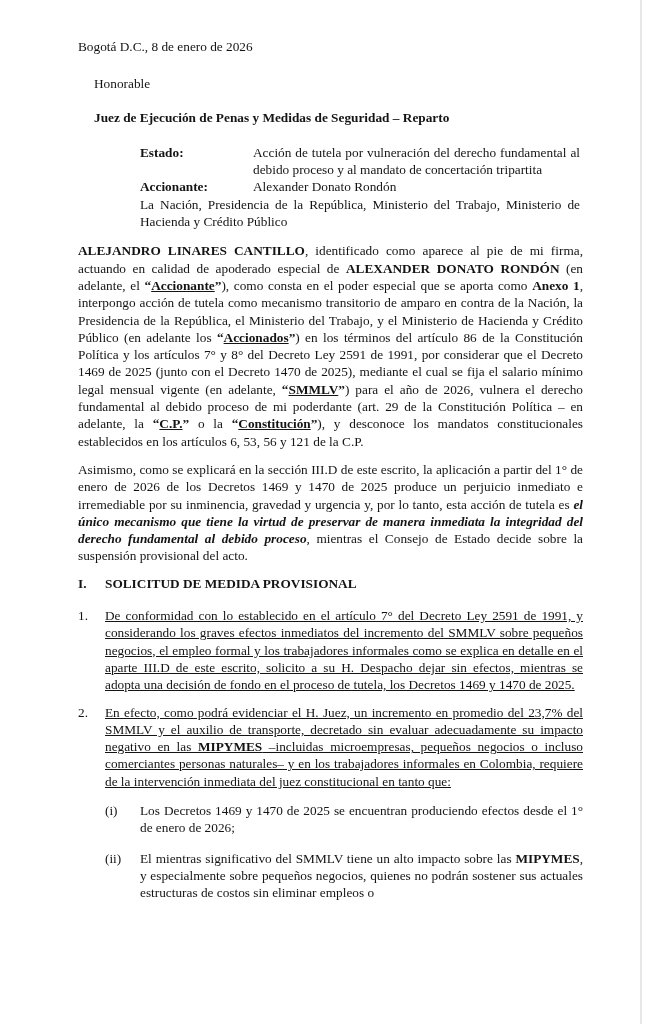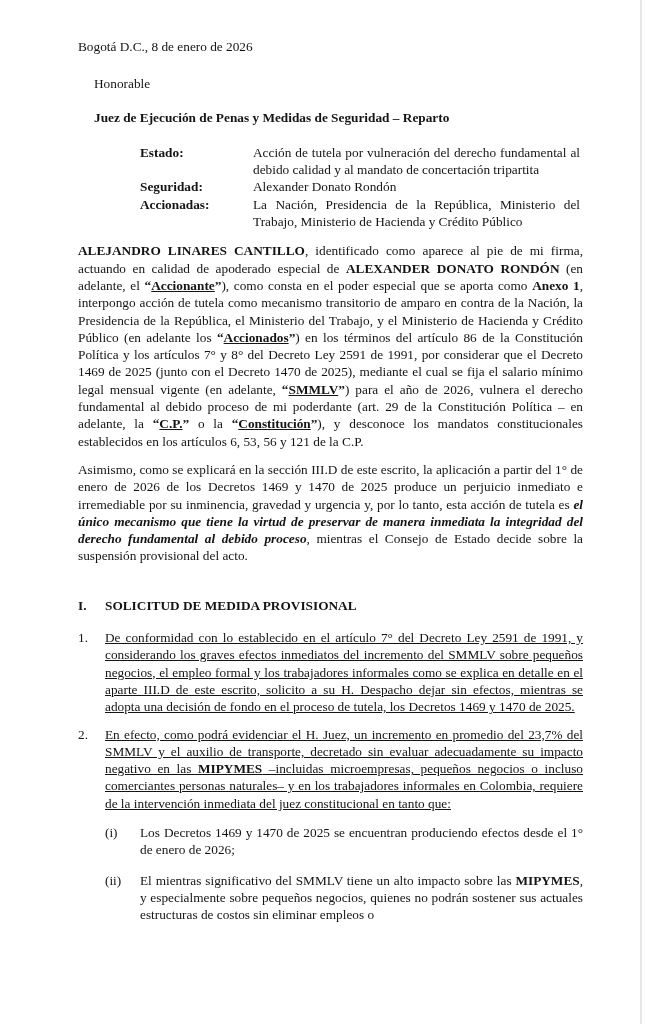--- a/index.html
+++ b/index.html
@@ -26,21 +26,21 @@
   .date-line{margin-bottom:20px;}
   .addressee p{margin:16px;}
   .esd span{display:inline-block;font-weight:bold;}
   .esd .w1{width:50px;}
   .esd .w2{width:39px;}
   .ref-block{margin:18px 0 12px 62px;width:440px;}
   .ref-row{display:flex;}
   .ref-label{flex:0 0 113px;font-weight:bold;}
   .ref-value{flex:1;text-align:justify;}
   .para{text-align:justify;margin-bottom:11px;}
-  .para.last{margin-bottom:32px;}
+  .para.last{margin-bottom:10px;}
   .heading{display:flex;font-weight:bold;margin-bottom:15px;}
   .heading .num{flex:0 0 27px;}
   .num-item{display:flex;margin-bottom:10px;}
   .num-item .num{flex:0 0 27px;}
   .num-item .txt{flex:1;text-align:justify;text-decoration:underline;}
   .num-item.gap{margin-bottom:12px;}
   .sub-item{display:flex;margin-left:27px;margin-bottom:13px;}
   .sub-item .marker{flex:0 0 35px;}
   .sub-item .txt{flex:1;text-align:justify;}
   .sub-item:last-child{margin-bottom:16px;}
@@ -54,28 +54,27 @@
   <p class="date-line">Bogotá D.C., 8 de enero de 2026</p>
 
   <div class="addressee">
     <p>Honorable</p>
     <p class="b">Juez de Ejecución de Penas y Medidas de Seguridad – Reparto</p>
   </div>
 
   <div class="ref-block">
     <div class="ref-row">
       <div class="ref-label">Estado:</div>
-      <div class="ref-value">Acción de tutela por vulneración del derecho fundamental al debido calidad y al mandato de concertación tripartita</div>
+      <div class="ref-value">Acción de tutela por vulneración del derecho fundamental al debido proceso y al mandato de concertación tripartita</div>
     </div>
     <div class="ref-row">
-      <div class="ref-label">Seguridad:</div>
+      <div class="ref-label">Accionante:</div>
       <div class="ref-value">Alexander Donato Rondón</div>
     </div>
     <div class="ref-row">
-      <div class="ref-label">Accionadas:</div>
       <div class="ref-value">La Nación, Presidencia de la República, Ministerio del Trabajo, Ministerio de Hacienda y Crédito Público</div>
     </div>
   </div>
 
   <p class="para"><span class="b">ALEJANDRO LINARES CANTILLO</span><span>, identificado como aparece al pie de mi firma, actuando en calidad de apoderado especial de </span><span class="b">ALEXANDER DONATO RONDÓN</span><span> (en adelante, el </span><span class="b">“</span><span class="b u">Accionante</span><span class="b">”</span><span>), como consta en el poder especial que se aporta como </span><span class="b">Anexo 1</span><span>, interpongo acción de tutela como mecanismo transitorio de amparo en contra de la Nación, la Presidencia de la República, el Ministerio del Trabajo, y el Ministerio de Hacienda y Crédito Público (en adelante los </span><span class="b">“</span><span class="b u">Accionados</span><span class="b">”</span><span>) en los términos del artículo 86 de la Constitución Política y los artículos 7° y 8° del Decreto Ley 2591 de 1991, por considerar que el Decreto 1469 de 2025 (junto con el Decreto 1470 de 2025), mediante el cual se fija el salario mínimo legal mensual vigente (en adelante, </span><span class="b">“</span><span class="b u">SMMLV</span><span class="b">”</span><span>) para el año de 2026, vulnera el derecho fundamental al debido proceso de mi poderdante (art. 29 de la Constitución Política – en adelante, la </span><span class="b">“</span><span class="b u">C.P.</span><span class="b">”</span><span> o la </span><span class="b">“</span><span class="b u">Constitución</span><span class="b">”</span><span>), y desconoce los mandatos constitucionales establecidos en los artículos 6, 53, 56 y 121 de la C.P.</span></p>
 
   <p class="para last"><span>Asimismo, como se explicará en la sección III.D de este escrito, la aplicación a partir del 1° de enero de 2026 de los Decretos 1469 y 1470 de 2025 produce un perjuicio inmediato e irremediable por su inminencia, gravedad y urgencia y, por lo tanto, esta acción de tutela es </span><span class="b i">el único mecanismo que tiene la virtud de preservar de manera inmediata la integridad del derecho fundamental al debido proceso</span><span>, mientras el Consejo de Estado decide sobre la suspensión provisional del acto.</span></p>
 
   <div class="heading">
     <span class="num">I.</span>

